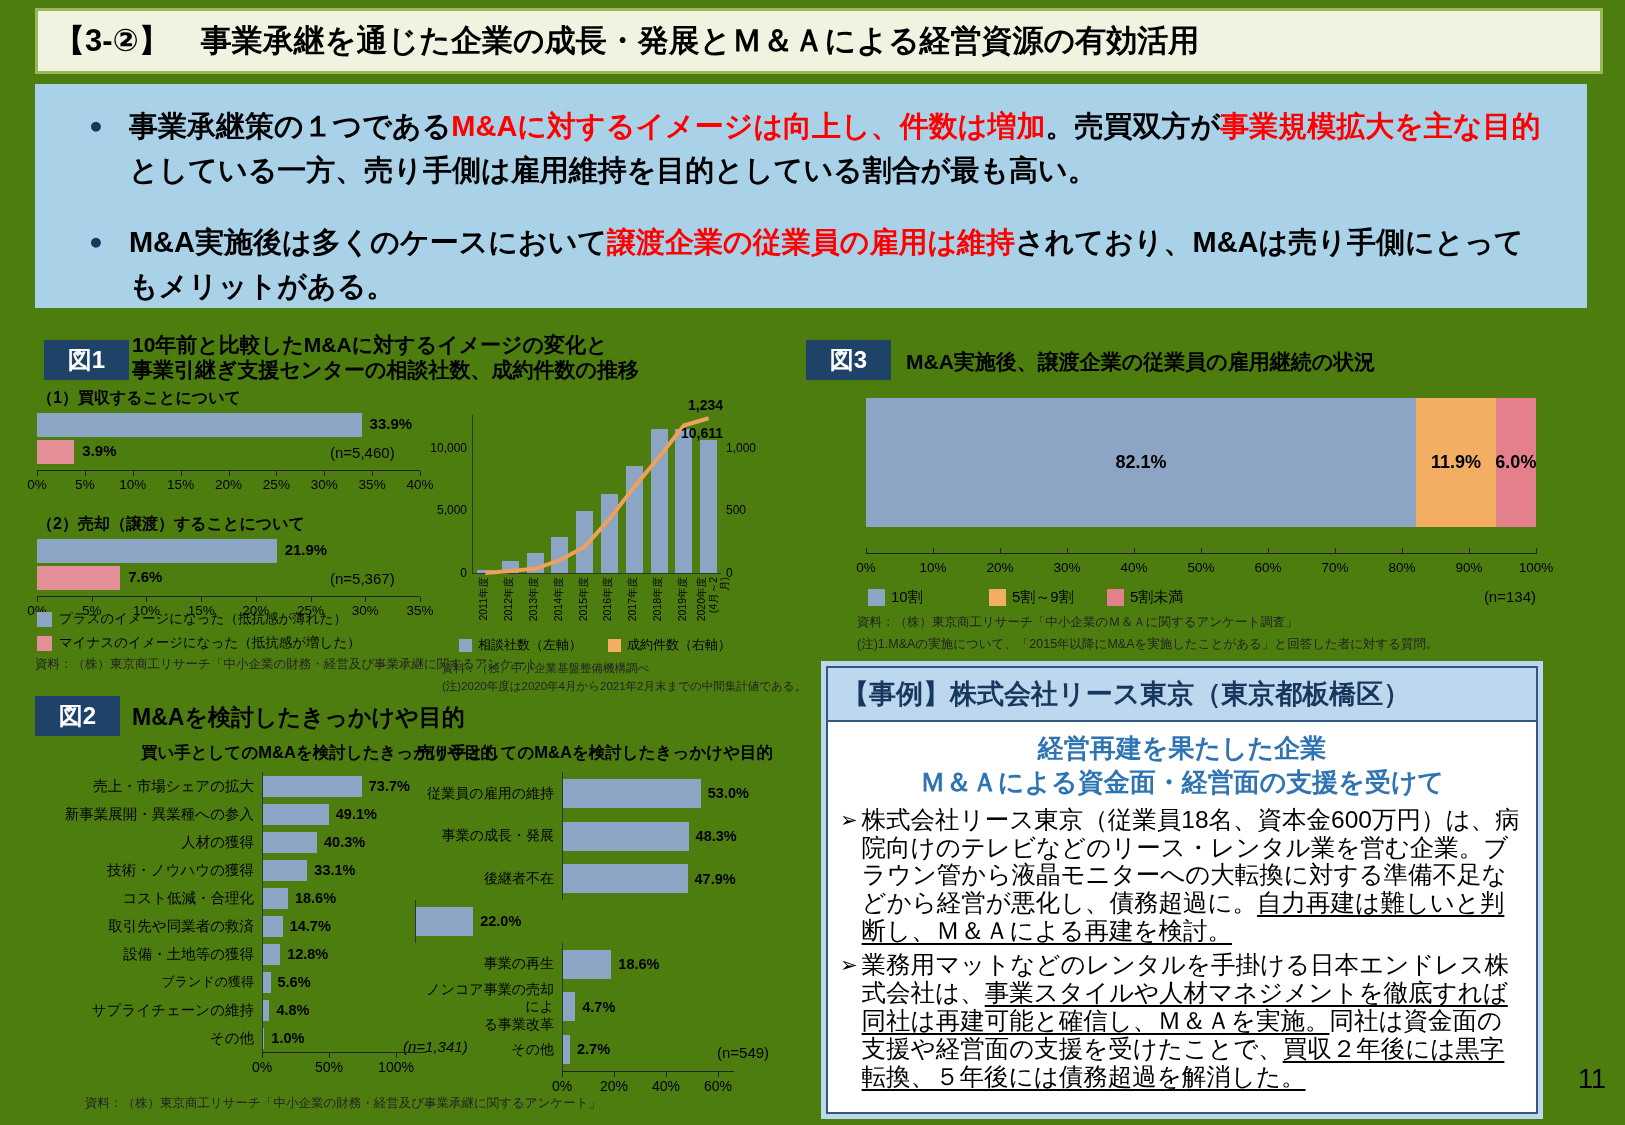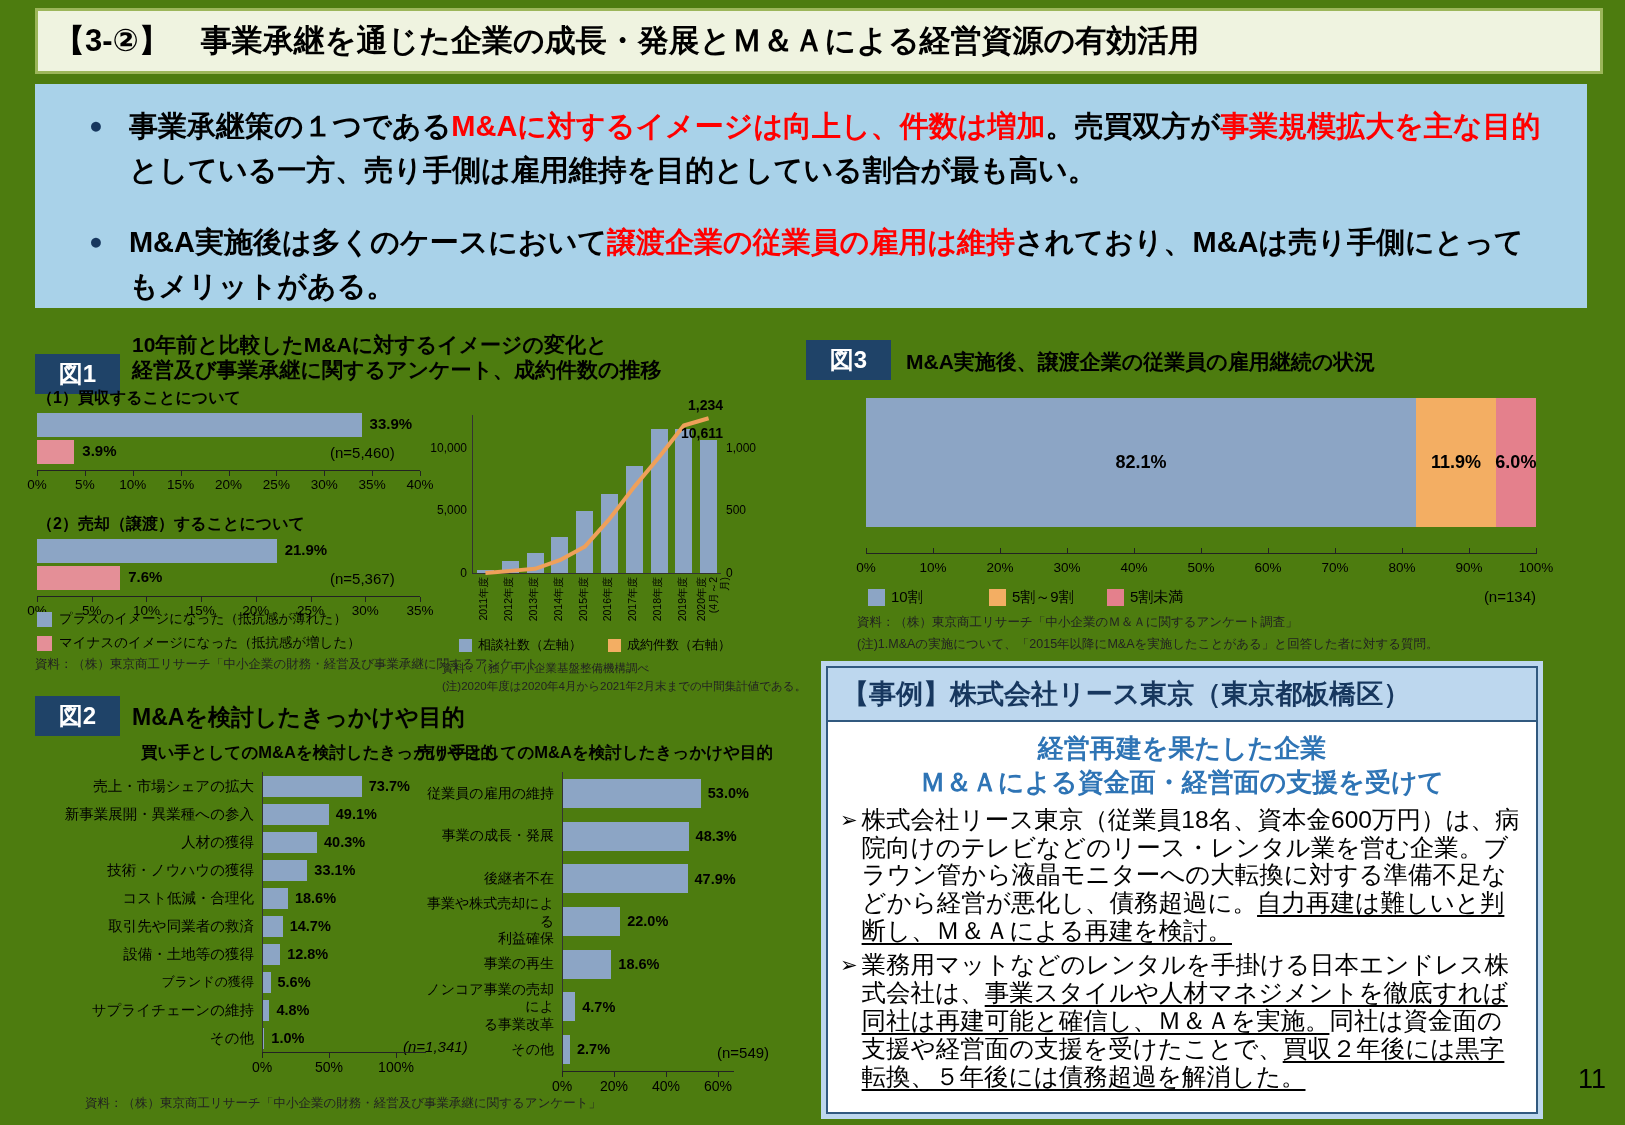--- a/index.html
+++ b/index.html
@@ -72,26 +72,26 @@
     <div class="sum-bullet">
       <span class="sum-disc">●</span>
       <span><span>事業承継策の１つである</span><span class="seg-red">M&amp;Aに対するイメージは向上し、件数は増加</span><span>。売買双方が</span><span class="seg-red">事業規模拡大を主な目的</span><span>としている一方、売り手側は雇用維持を目的としている割合が最も高い。</span></span>
     </div>
     <div class="sum-bullet" style="margin-top:28px;">
       <span class="sum-disc">●</span>
       <span><span>M&amp;A実施後は多くのケースにおいて</span><span class="seg-red">譲渡企業の従業員の雇用は維持</span><span>されており、M&amp;Aは売り手側にとってもメリットがある。</span></span>
     </div>
   </div>
 
-  <div class="abs fig-label" style="left:35px;top:340px;margin-top:14px;">
+  <div class="abs fig-label" style="left:44px;top:340px;">
     <span>図1</span>
   </div>
   <div class="abs fig-title" style="left:132px;top:332px;font-size:21px;line-height:1.2;">
     <div>10年前と比較したM&amp;Aに対するイメージの変化と</div>
-    <div>経営及び事業承継に関するアンケート、成約件数の推移</div>
+    <div>事業引継ぎ支援センターの相談社数、成約件数の推移</div>
   </div>
 
   <div class="abs" id="fig1-g1" style="left:37px;top:388px;width:400px;">
       <div class="bg-head">（1）買収することについて</div>
       <div style="position:relative;">
         <div class="bg-row">
           <div class="bg-bar" style="width:324.5925px;background:#8CA5C5;"></div>
           <span class="bg-val" style="left:332.5925px;">33.9%</span>
         </div>
         <div class="bg-row">
@@ -322,22 +322,20 @@
           </div>
         </div>
         <div class="h-row" style="height:42.7px;">
           <div class="h-lab" style="width:147px;font-size:14px;">後継者不在</div>
           <div class="h-zone">
             <div class="h-bar" style="top:6.850000000000001px;height:29px;width:124.54px;background:#8CA5C5;"></div>
             <span class="h-val" style="left:131.54000000000002px;">47.9%</span>
           </div>
         </div>
         <div class="h-row" style="height:42.7px;">
-          <div class="h-lab" style="width:147px;font-size:14px;">事業や株式売却による
-利益確保</div>
           <div class="h-zone">
             <div class="h-bar" style="top:6.850000000000001px;height:29px;width:57.2px;background:#8CA5C5;"></div>
             <span class="h-val" style="left:64.2px;">22.0%</span>
           </div>
         </div>
         <div class="h-row" style="height:42.7px;">
           <div class="h-lab" style="width:147px;font-size:14px;">事業の再生</div>
           <div class="h-zone">
             <div class="h-bar" style="top:6.850000000000001px;height:29px;width:48.36000000000001px;background:#8CA5C5;"></div>
             <span class="h-val" style="left:55.36000000000001px;">18.6%</span>

